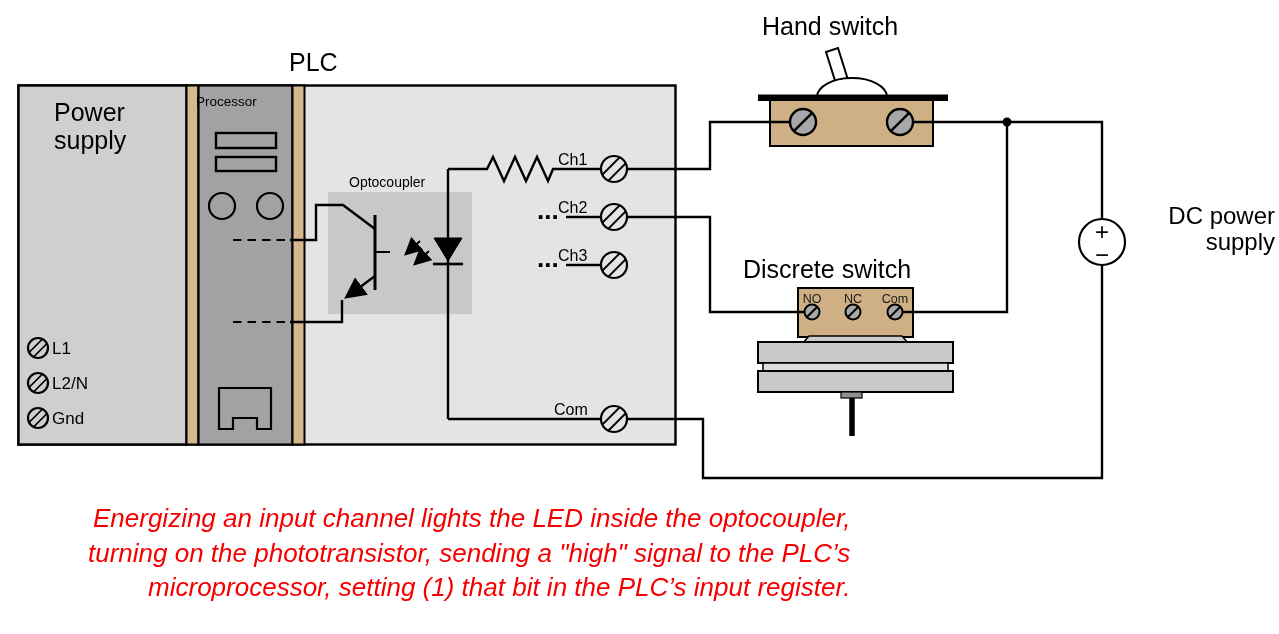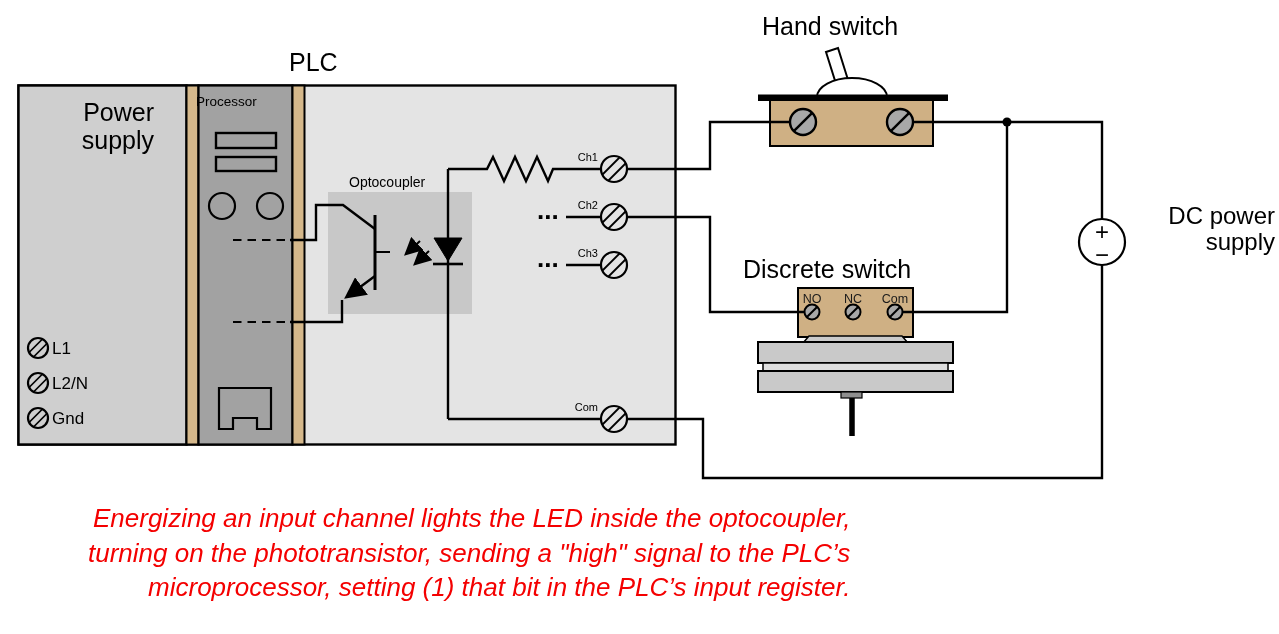--- a/index.html
+++ b/index.html
@@ -6,21 +6,21 @@
   #stage{
     position:relative;width:1279px;height:634px;background:#ffffff;overflow:hidden;
     font-family:"Liberation Sans",sans-serif;color:#000;
   }
   #stage svg{position:absolute;left:0;top:0;}
   .lbl{position:absolute;color:#000;white-space:nowrap;line-height:1.12;}
   .lbl-big{font-size:25px;}
   .lbl-card{font-size:21.5px;}
   .lbl-sm{font-size:13.5px;}
   .lbl-opto{font-size:14px;}
-  .lbl-ch{font-size:11px;width:40px;text-align:right;}
+  .lbl-ch{font-size:16px;width:40px;}
   .lbl-term{font-size:17px;}
   .lbl-pt{font-size:12.5px;width:40px;text-align:center;color:#1a1a1a;}
   .dots{font-size:26px;font-weight:bold;letter-spacing:0px;}
   .wrapped{white-space:normal;}
   .dc-lbl{font-size:24px;width:142px;text-align:right;white-space:normal;line-height:1.1;}
   .caption{position:absolute;left:88px;top:501px;color:#f40000;font-style:italic;
            font-size:26px;line-height:34.5px;white-space:nowrap;text-align:right;}
 </style>
 </head>
 <body>
@@ -139,21 +139,21 @@
     </g>
 
     <g>
       <circle cx="1102" cy="242" r="23" fill="#fff" stroke="#000" stroke-width="2.2"></circle>
       <text x="1102" y="240" text-anchor="middle" font-size="24" fill="#000">+</text>
       <text x="1102" y="263" text-anchor="middle" font-size="24" fill="#000">−</text>
     </g>
   </svg>
 
   <div class="lbl lbl-big" style="left:289px;top:36px;margin-top:12px;">PLC</div>
-  <div class="lbl lbl-big wrapped" style="left:54px;top:98px;width:100px;text-align:right;">Power supply</div>
+  <div class="lbl lbl-big wrapped" style="left:54px;top:98px;width:100px;">Power supply</div>
   <div class="lbl lbl-sm" style="left:196px;top:94px;text-align:center;">Processor</div>
   <div class="lbl lbl-opto" style="left:349px;top:175px;">Optocoupler</div>
 
   <div class="lbl lbl-ch" style="left:558px;top:151px;">Ch1</div>
   <div class="lbl lbl-ch" style="left:558px;top:199px;">Ch2</div>
   <div class="lbl lbl-ch" style="left:558px;top:247px;">Ch3</div>
   <div class="lbl lbl-ch" style="left:554px;top:401px;width:44px;">Com</div>
   <div class="lbl dots" style="left:537px;top:196px;">...</div>
   <div class="lbl dots" style="left:537px;top:244px;">...</div>
 

